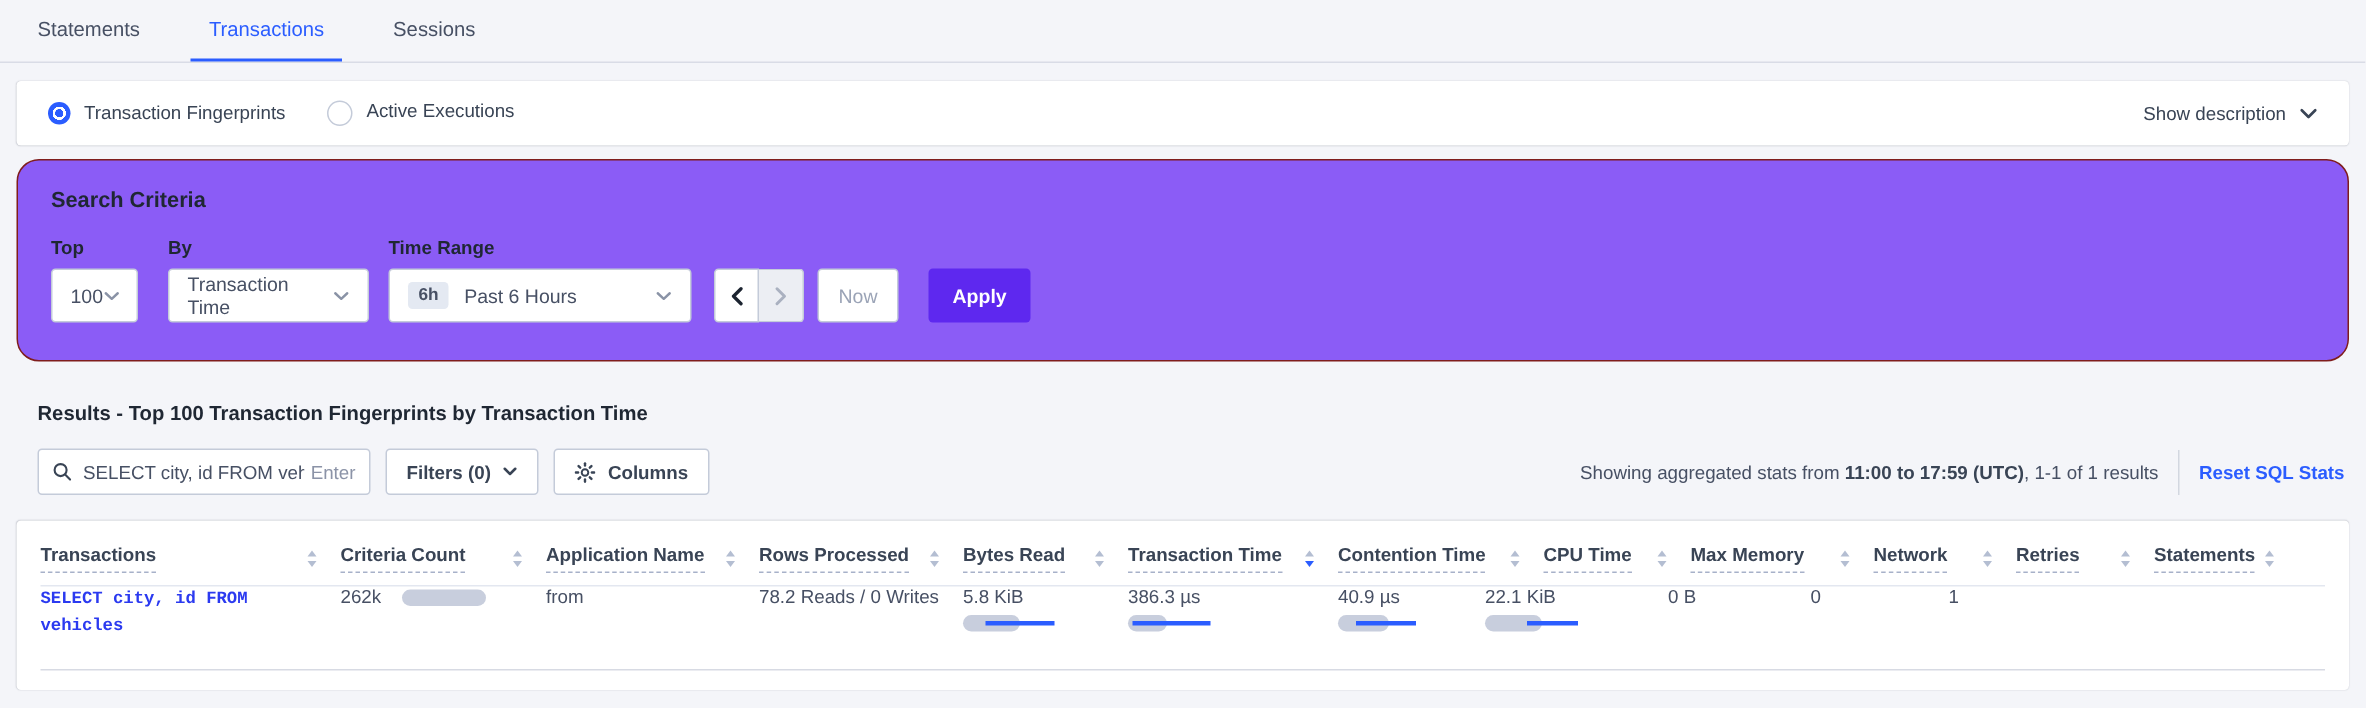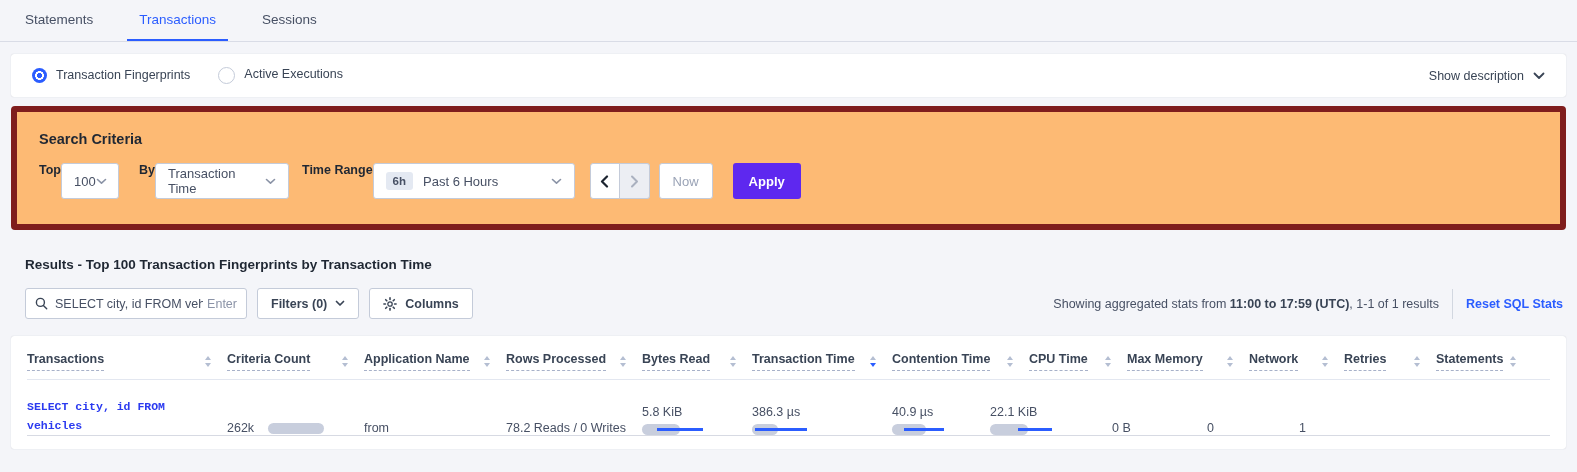--- a/index.html
+++ b/index.html
@@ -24,25 +24,25 @@
   .tab.active{color:var(--accent-blue);border-bottom-color:var(--accent-blue)}
   
   .radio-strip{margin:12px 11px 0;background:#fff;border-radius:3px;height:43px;display:flex;align-items:center;
        padding:0 21px;box-shadow:0 0 1px rgba(30,40,60,.25)}
   .radio-opt{display:flex;font-size:12.5px;color:#394455;cursor:pointer}
   .radio-opt + .radio-opt{margin-left:28px}
   .radio{width:15px;height:15px;border-radius:50%;border:1px solid #c4cbd9;background:#fff;margin-right:9px;flex:none}
   .radio.checked{border:none;background:radial-gradient(circle,var(--accent-blue) 0 2.7px,#fff 2.8px 4.4px,var(--accent-blue) 4.5px 100%)}
   .show-desc{margin-left:auto;display:flex;align-items:center;gap:9px;font-size:12.5px;color:#394455;cursor:pointer}
   
-  .card{background:#fdba74;border:6px solid #7f1d1d;border-radius:4px;margin:9px 11px 0}
+  .card{background:#8b5cf6;border:1px solid #7f1d1d;border-radius:15px;margin:9px 11px 0}
   .search-card{padding:19px 22px 25px}
   .card-title{font-size:14.5px;font-weight:bold;color:#1f2733}
   .controls{display:flex;align-items:flex-end;margin-top:16px}
-  .control{display:flex;flex-direction:row}
+  .control{display:flex;flex-direction:column}
   .ctl-label{font-size:12.5px;font-weight:bold;color:#1f2733;margin-bottom:7px}
   .select{height:36px;border:1px solid #c4cbd9;border-radius:3px;background:#fff;display:flex;align-items:center;
        padding:0 12px;font-size:13px;color:#475064;box-sizing:border-box;cursor:pointer}
   .select .chev{margin-left:auto}
   .w-top{width:58px}
   .w-by{width:134px}
   .w-range{width:202px}
   .mr20{margin-right:20px}.mr13{margin-right:13px}.mr15{margin-right:15px}.mr9{margin-right:9px}
   .badge{background:#e4e9f2;border-radius:3px;font-size:11.5px;font-weight:bold;color:#475064;padding:3px 7px;margin-right:10px}
   .arrow-group{display:flex;height:36px}
@@ -73,21 +73,21 @@
        padding:0 16px 13px;background:#fff}
   .thead{display:flex;align-items:center;padding:16px 0 8px}
   .th{display:flex;align-items:center;font-size:12.5px;font-weight:bold;color:#394455;box-sizing:border-box;cursor:pointer}
   .th-label{border-bottom:1px dashed #a7b1c9;padding-bottom:4px;white-space:nowrap}
   .sort{margin-left:auto;margin-right:16px;display:flex;flex-direction:column;align-items:center;gap:2.5px}
   .s-up{width:0;height:0;border-left:3.5px solid transparent;border-right:3.5px solid transparent;border-bottom:4px solid #b4bed2}
   .s-down{width:0;height:0;border-left:3.5px solid transparent;border-right:3.5px solid transparent;border-top:4px solid #b4bed2}
   .sorted .s-down{border-top-color:var(--accent-blue)}
   .hdiv{height:1px;background:#e3e7f0}
   .rdiv{height:1px;background:#d7dae3}
-  .trow{display:flex;align-items:flex-end;min-height:55px;font-size:12.5px;color:#475064}
+  .trow{display:flex;align-items:flex-start;min-height:55px;font-size:12.5px;color:#475064}
   .td{box-sizing:border-box;padding-right:10px}
   .c0{width:200px}.c1{width:137px}.c2{width:142px}.c3{width:136px}.c4{width:110px}.c5{width:140px}
   .c6{width:137px}.c7{width:98px}.c8{width:122px}.c9{width:95px}.c10{width:92px}.c11{width:96px}
   .sql{font-family:"Liberation Mono","DejaVu Sans Mono",monospace;font-size:11.5px;font-weight:bold;
        color:var(--sql-link-blue);display:inline-block;width:172px;line-height:1.6;cursor:pointer;text-decoration:none}
   .execcell{display:flex;align-items:center}
   .execcell .val{margin-right:14px}
   .execcell .bars{width:56px;height:11px;position:relative}
   .barcell .val{margin-bottom:5px}
   .bars{position:relative;height:11px;width:92px}

